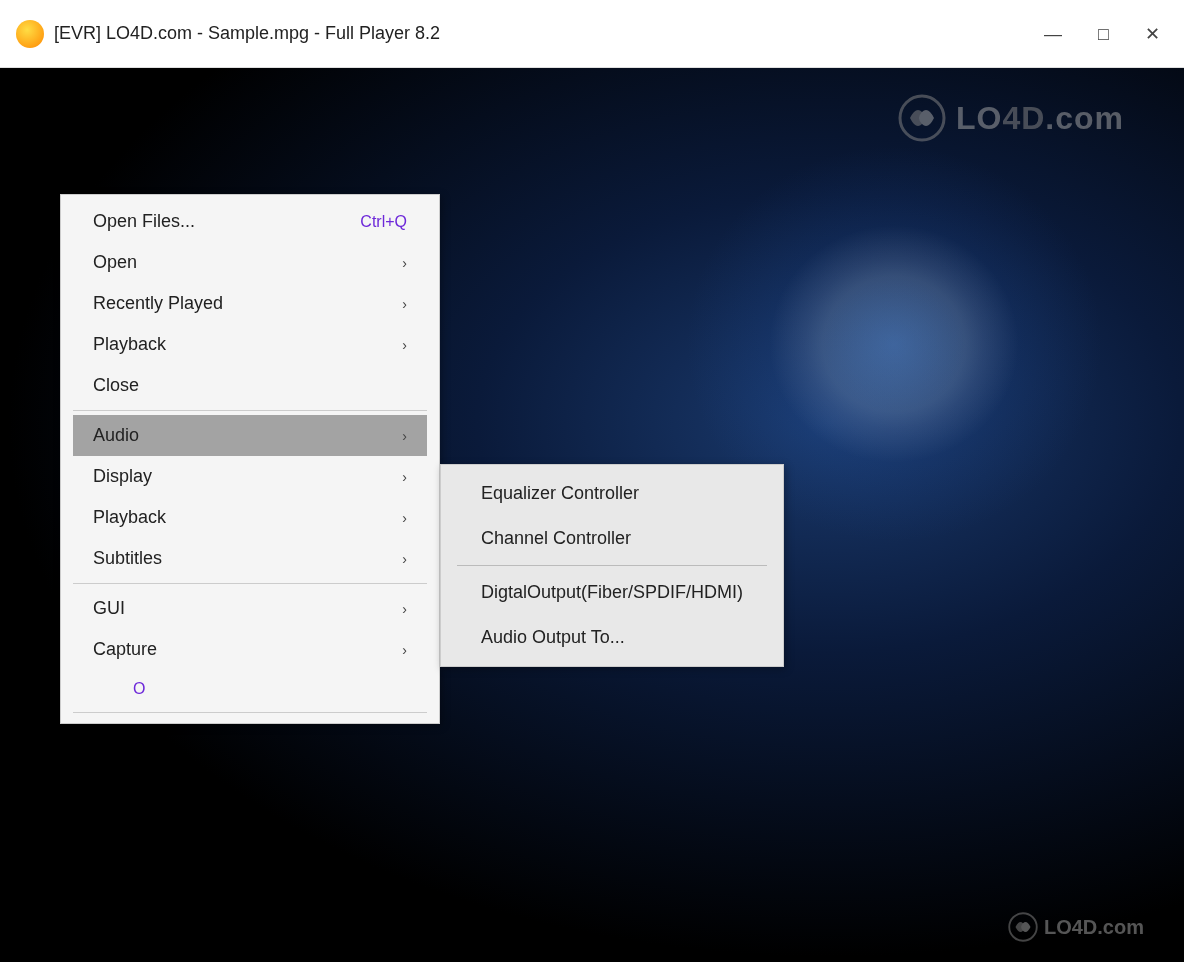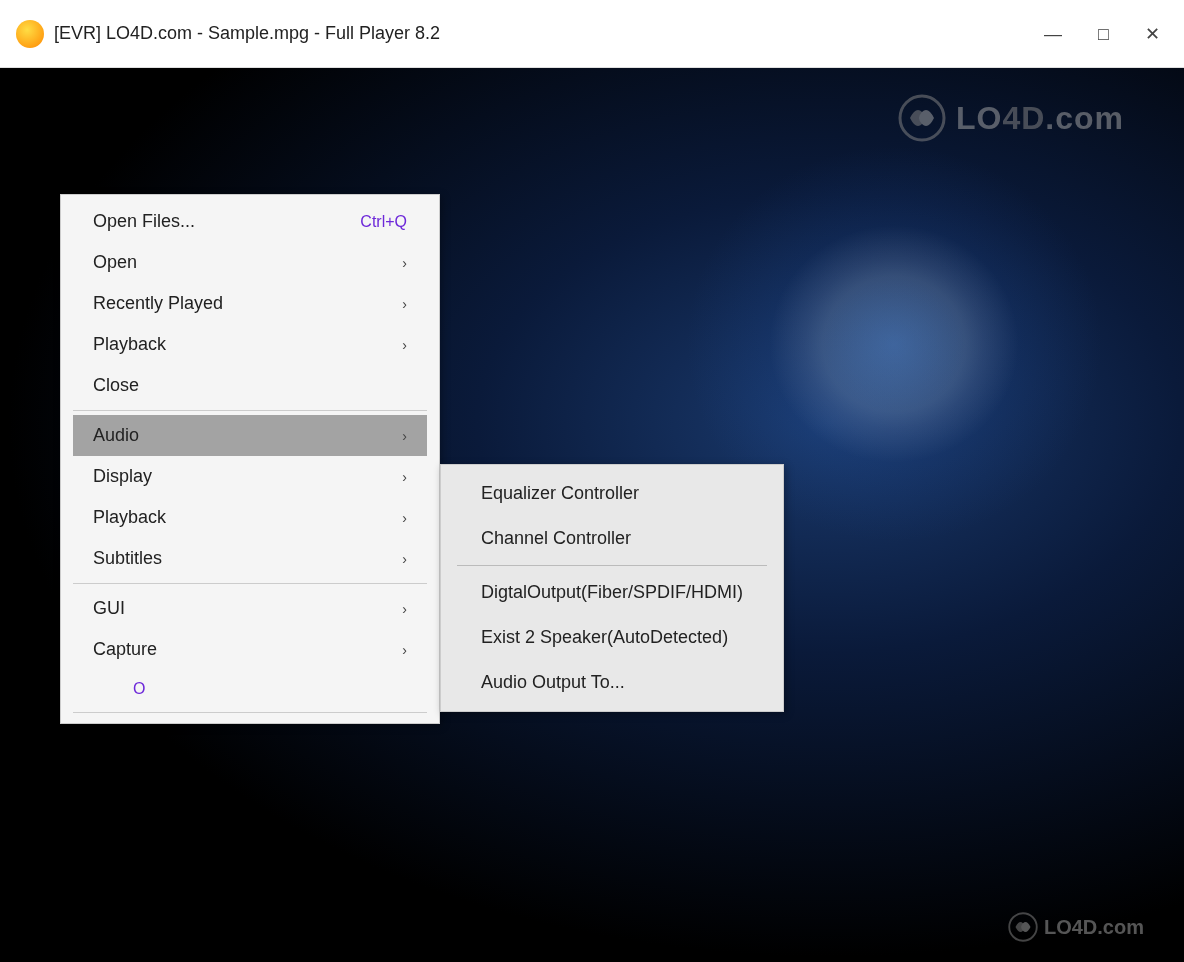--- a/index.html
+++ b/index.html
@@ -299,23 +299,20 @@
       <div class="submenu-item">
         <span>Channel Controller</span>
       </div>
 
       <div class="submenu-divider"></div>
 
       <div class="submenu-item">
         <span>DigtalOutput(Fiber/SPDIF/HDMI)</span>
       </div>
 
-      <div class="submenu-item">
-        <span>Exist 2 Speaker(AutoDetected)</span>
-      </div>
 
       <div class="submenu-item">
         <span>Audio Output To...</span>
       </div>
 
     </div>
   </div>
 
 </div>
 

